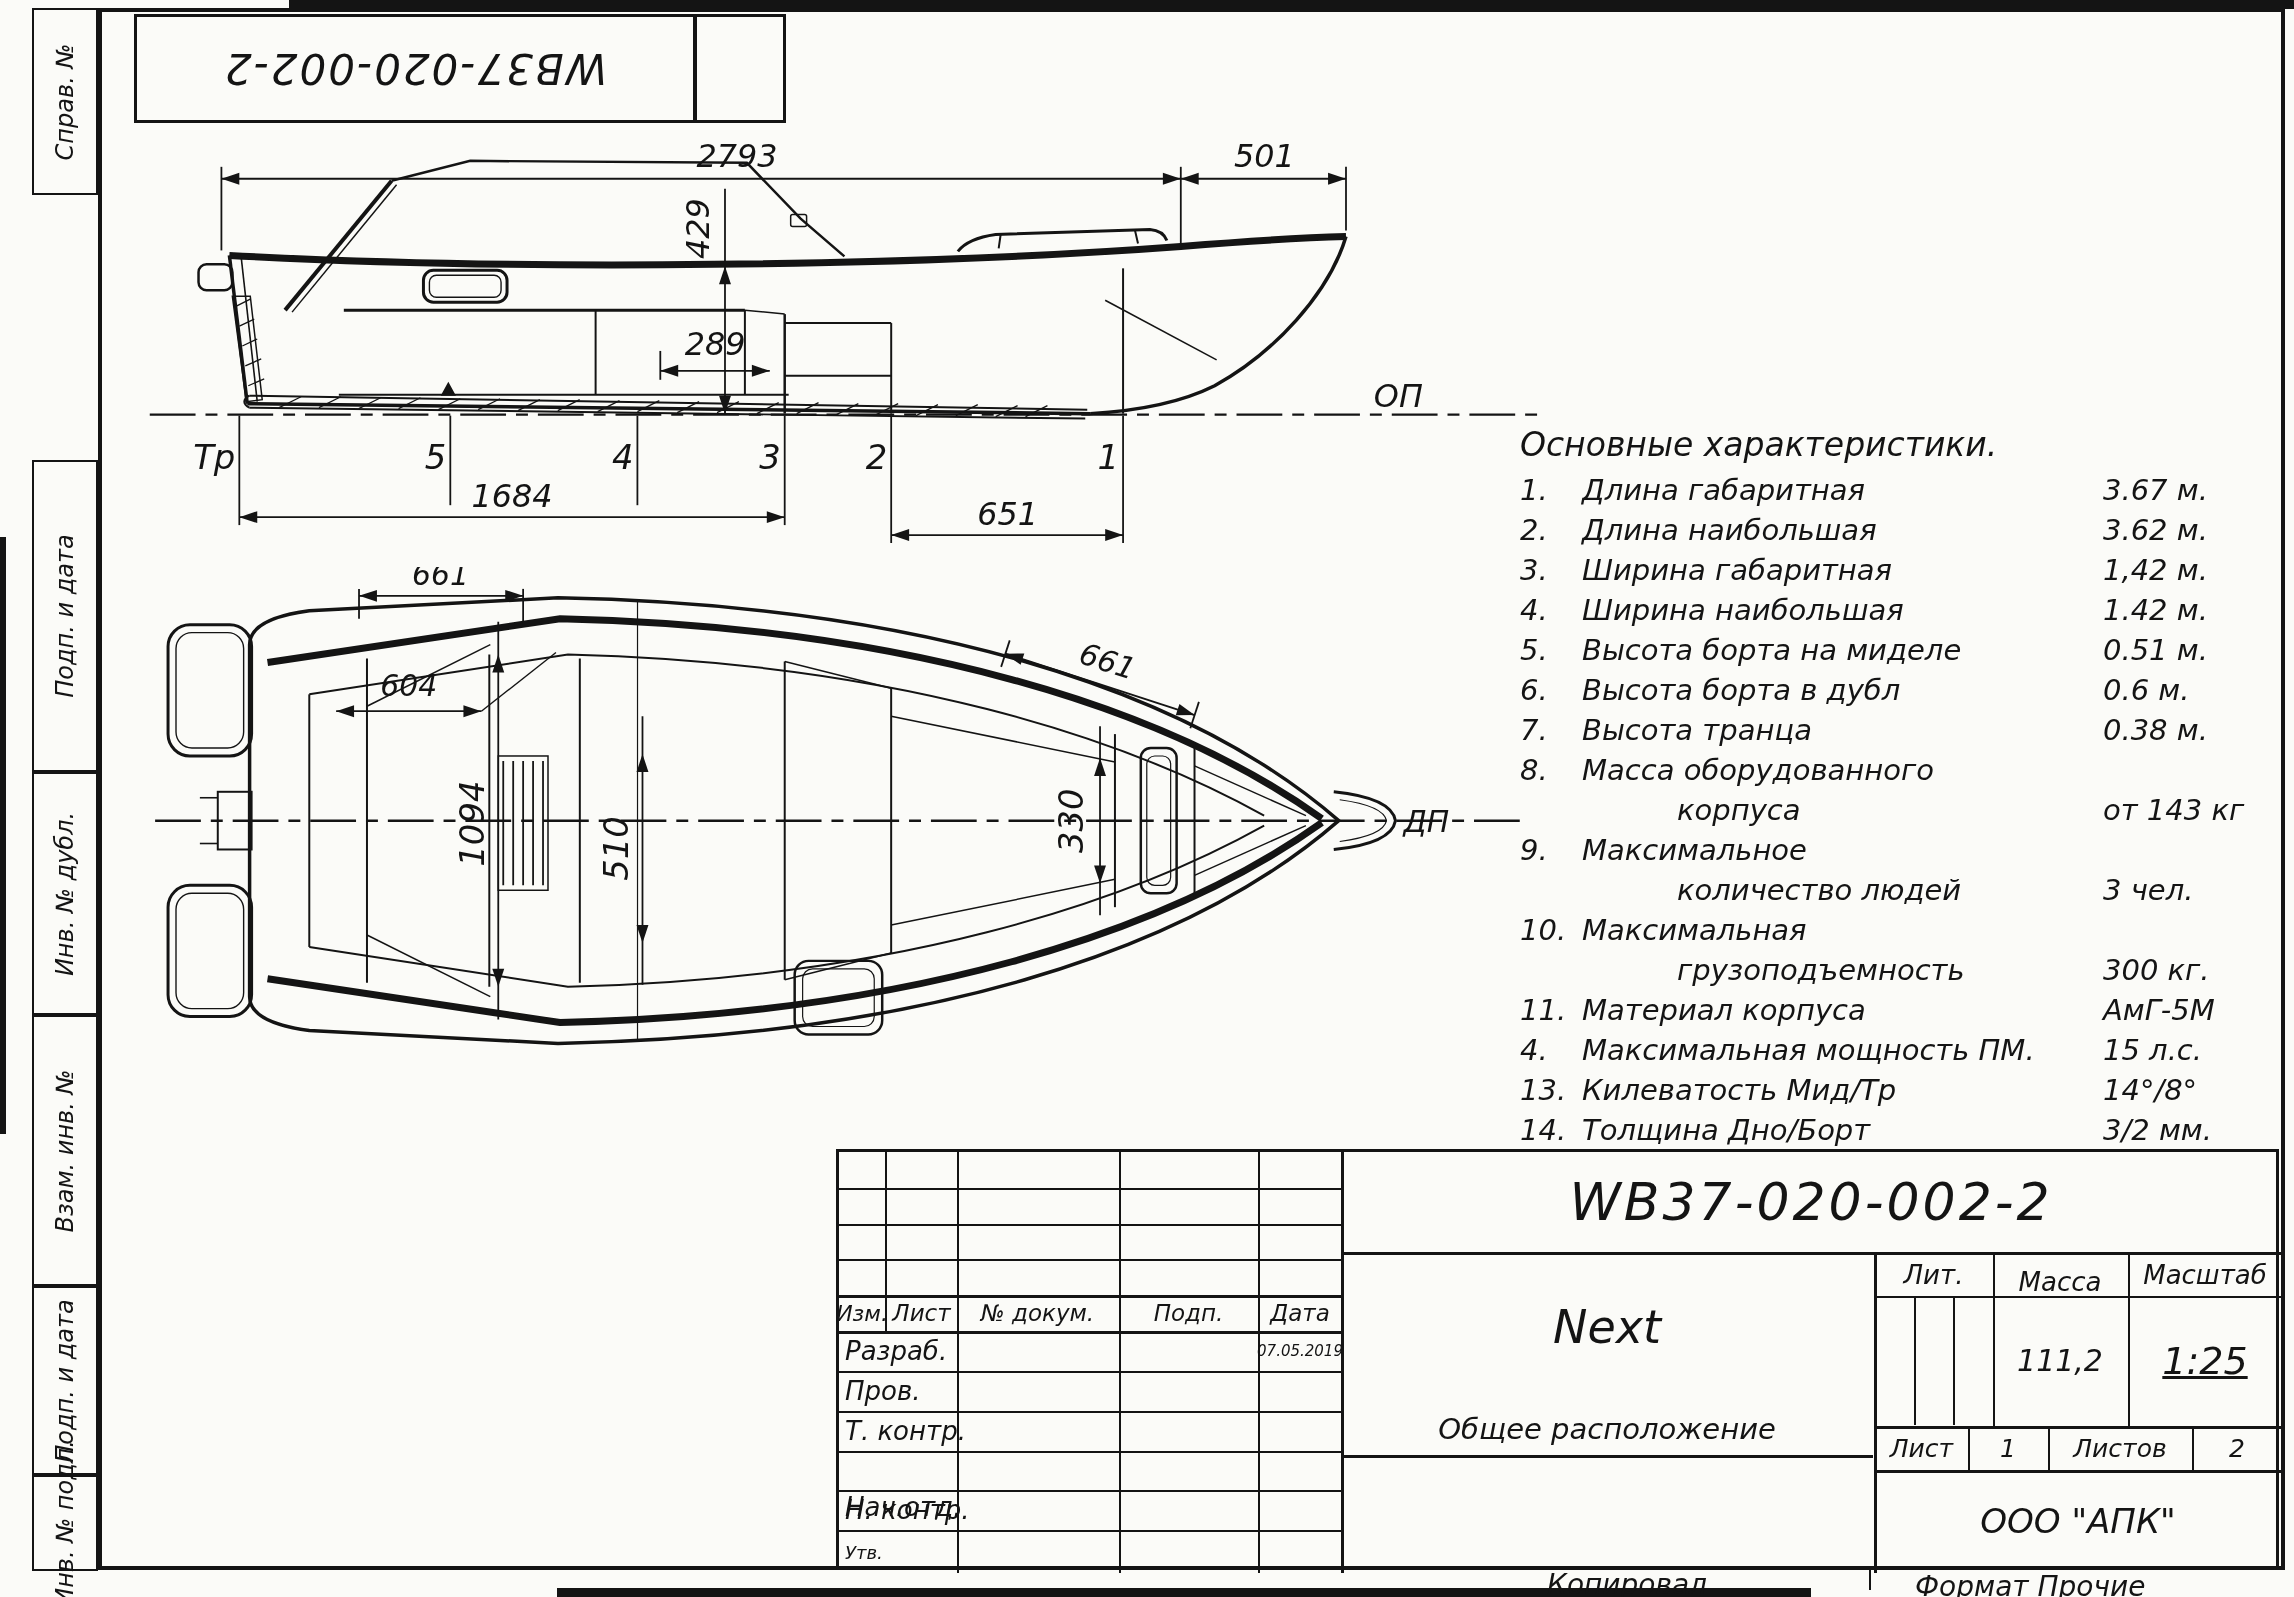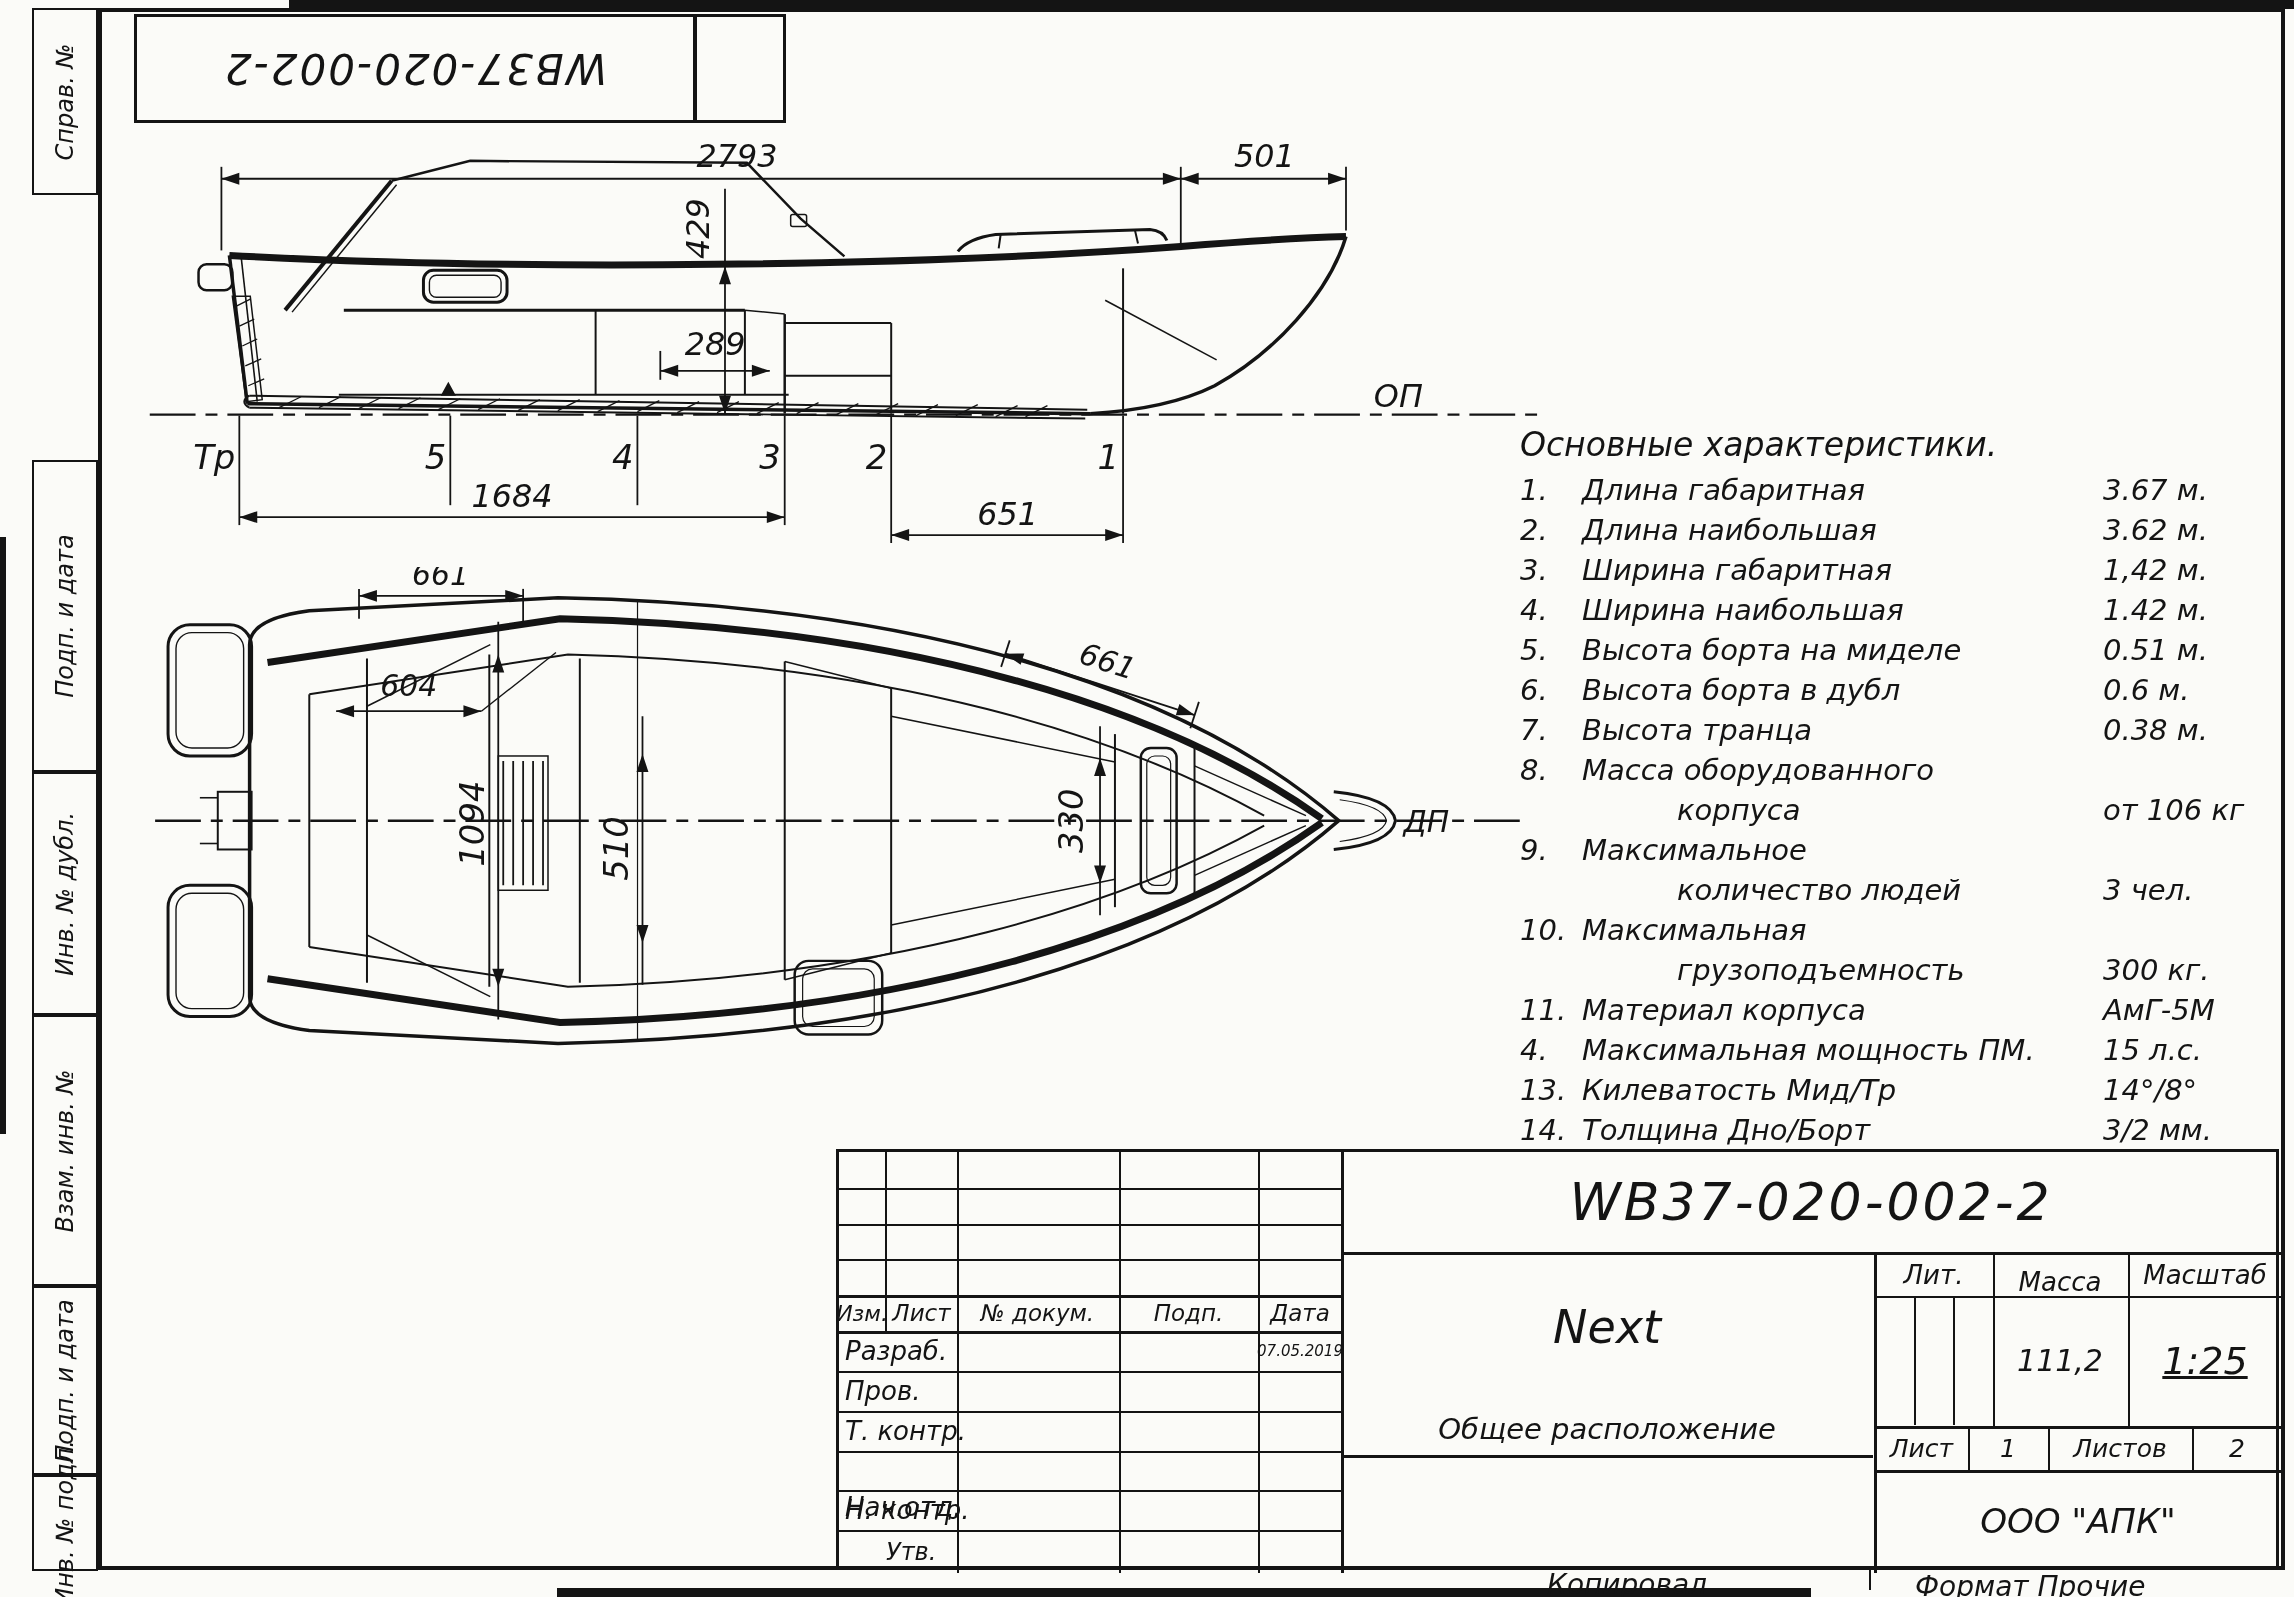--- a/index.html
+++ b/index.html
@@ -275,21 +275,21 @@
         <span class="t">Высота транца</span>
         <span class="v">0.38 м.</span>
       </div>
     <div class="crow">
         <span class="n">8.</span>
         <span class="t">Масса оборудованного</span>
       </div>
     <div class="crow">
         <span class="n"></span>
         <span class="t ind">корпуса</span>
-        <span class="v">от 106 кг</span>
+        <span class="v">от 143 кг</span>
       </div>
     <div class="crow">
         <span class="n">9.</span>
         <span class="t">Максимальное</span>
       </div>
     <div class="crow">
         <span class="n"></span>
         <span class="t ind">количество людей</span>
         <span class="v">3 чел.</span>
       </div>
@@ -360,21 +360,21 @@
     <div class="cell" style="left:46px;top:143px;width:73px;height:36px;font-size:23px;">Лист</div>
     <div class="cell" style="left:118px;top:143px;width:161px;height:36px;font-size:23px;">№ докум.</div>
     <div class="cell" style="left:280px;top:143px;width:139px;height:36px;font-size:23px;">Подп.</div>
     <div class="cell" style="left:419px;top:143px;width:84px;height:36px;font-size:23px;">Дата</div>
 
     <div class="cell left" style="left:6px;top:179px;width:112px;height:40px;font-size:26px;">Разраб.</div>
     <div class="cell left" style="left:6px;top:219px;width:112px;height:40px;font-size:26px;">Пров.</div>
     <div class="cell left" style="left:6px;top:259px;width:112px;height:40px;font-size:26px;">Т. контр.</div>
     <div class="cell left" style="left:6px;top:299px;width:112px;height:40px;font-size:26px;margin-top:36px;">Нач.отд.</div>
     <div class="cell left" style="left:6px;top:338px;width:112px;height:40px;font-size:26px;">Н. контр.</div>
-    <div class="cell left" style="left:6px;top:378px;width:112px;height:44px;font-size:24px;margin-left:41px;">Утв.</div>
+    <div class="cell left" style="left:6px;top:378px;width:112px;height:44px;font-size:18px;">Утв.</div>
     <div class="cell" style="left:419px;top:179px;width:84px;height:40px;font-size:15px;">07.05.2019</div>
 
     <div class="cell" style="left:502px;top:0;width:940px;height:100px;font-size:52px;letter-spacing:3px;">WB37-020-002-2</div>
     <div class="cell" style="left:502px;top:100px;width:532px;height:149px;font-size:46px;">Next</div>
     <div class="cell" style="left:502px;top:249px;width:532px;height:55px;font-size:29px;">Общее расположение</div>
     <div class="cell" style="left:1035px;top:100px;width:119px;height:45px;font-size:26px;border-radius:8px;">Лит.</div>
     <div class="cell" style="left:1154px;top:100px;width:134px;height:60px;font-size:26px;">Масса</div>
     <div class="cell" style="left:1289px;top:100px;width:154px;height:45px;font-size:26px;">Масштаб</div>
     <div class="cell" style="left:1154px;top:144px;width:134px;height:129px;font-size:30px;">111,2</div>
     <div class="cell" style="left:1289px;top:144px;width:154px;height:129px;font-size:38px;text-decoration:underline;">1:25</div>

